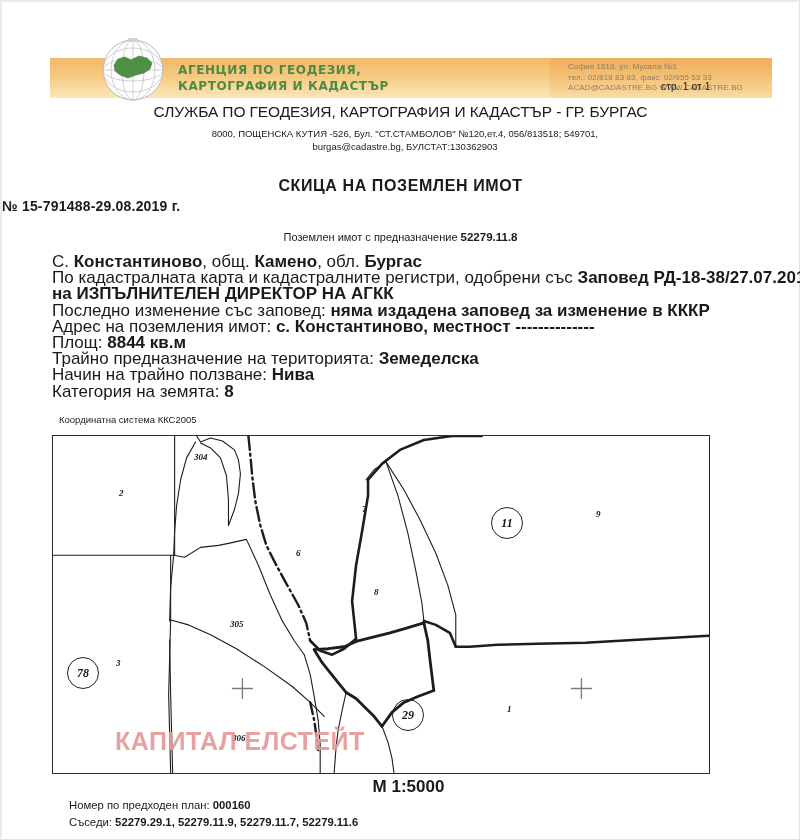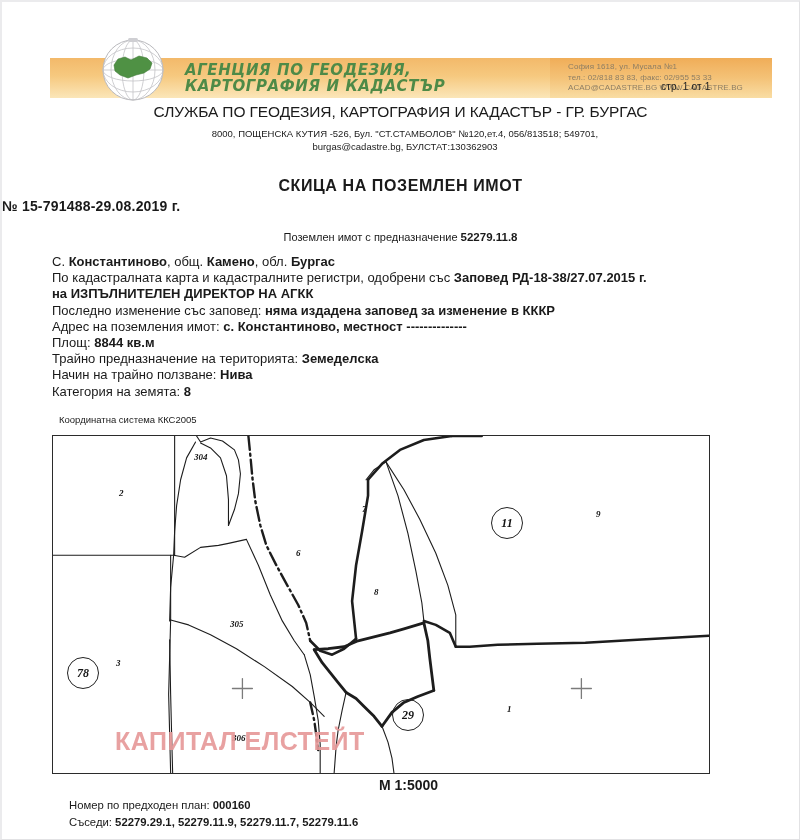--- a/index.html
+++ b/index.html
@@ -49,27 +49,25 @@
     width: 70px;
     height: 70px;
   }
   .agency-name {
     position: absolute;
     left: 176px;
     top: 60px;
     width: 340px;
     line-height: 16px;
     font-family: "DejaVu Sans", sans-serif;
-    font-size: 15px;
-    font-weight: bold;
-    font-style: italic;
+    font-size: 12px;
+    font-weight: bold;
     letter-spacing: 0.6px;
     color: #4e8a47;
     text-transform: uppercase;
-    margin-left: 7px;
   }
   .contact-block {
     position: absolute;
     left: 566px;
     top: 60px;
     width: 210px;
     font-size: 8px;
     line-height: 10.5px;
     color: #8d7d63;
     letter-spacing: .1px;
@@ -131,21 +129,21 @@
     font-size: 11px;
   }
   .identifier-line b { font-size: 11.5px; }
 
   
   .details {
     position: absolute;
     left: 50px;
     top: 252px;
     width: 700px;
-    font-size: 13px;
+    font-size: 17px;
     line-height: 16.2px;
   }
   .details div { white-space: nowrap; }
 
   
   .coord-label {
     position: absolute;
     left: 57px;
     top: 412px;
     font-size: 9.5px;
@@ -200,21 +198,21 @@
     color: #e79a9a;
     opacity: .92;
     white-space: nowrap;
     pointer-events: none;
   }
   .scale-label {
     position: absolute;
     left: 0; right: 0;
     top: 775px;
     text-align: center;
-    font-size: 14px;
+    font-size: 17px;
     font-weight: bold;
     padding-left: 16px;
   }
   .footer {
     position: absolute;
     left: 50px;
     top: 795px;
     font-size: 11.3px;
     line-height: 16.5px;
     margin-left: 17px;

